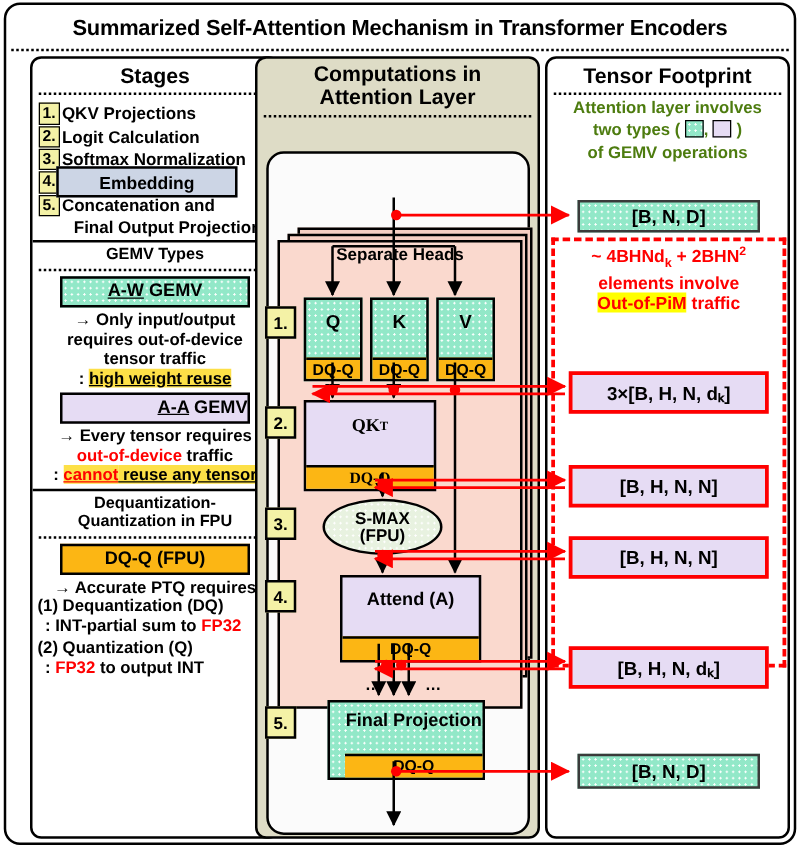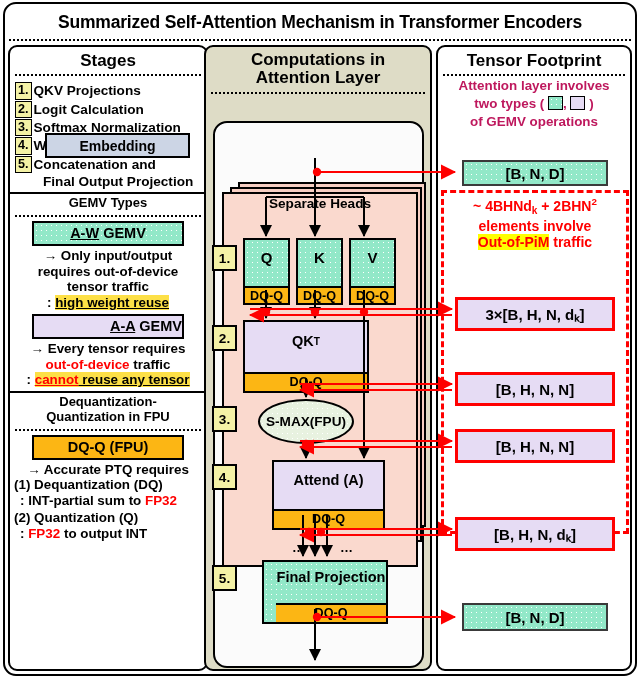--- a/index.html
+++ b/index.html
@@ -38,21 +38,21 @@
     border-top: 2.5px dotted #000;
   }
   
   .col {
     position: absolute;
     border: 2.5px solid #000;
     border-radius: 9px;
     top: 45px;
     overflow: hidden;
   }
-  #col-left  { left: 8px;   width: 200px; height: 626px; background: #fff; }
+  #col-left  { left: 24px;   width: 200px; height: 626px; background: #fff; }
   #col-mid   { left: 204px; width: 228px; height: 626px; background: #dedcc6; }
   #col-right { left: 436px; width: 196px; height: 626px; background: #fff; }
 
   .col-head {
     text-align: center;
     font-size: 17px; font-weight: bold; color: #000;
     padding-top: 5px; line-height: 1.08;
   }
   .col-dots {
     margin: 4px 5px 0 5px;
@@ -196,32 +196,32 @@
   }
   .smax {
     position: absolute;
     left: 258px; top: 399px;
     width: 96px; height: 45px;
     background: #e8f2e0;
     background-image: radial-gradient(#ffffff 0.8px, transparent 0.9px);
     background-size: 5px 5px;
     border: 2.2px solid #000;
     border-radius: 50%;
-    display: flex; flex-direction: row;
+    display: flex; flex-direction: column;
     align-items: center; justify-content: center;
     font-size: 13.6px; font-weight: bold; color: #000; line-height: 1.02;
   }
   .dots-txt {
     position: absolute; font-size: 13px; font-weight: bold; color: #000;
   }
 
   
   .tensor-note {
     text-align: center; font-size: 13.4px; font-weight: bold;
-    color: #be185d; line-height: 1.18; padding: 2px 2px 0 2px;
+    color: #4d7c0f; line-height: 1.18; padding: 2px 2px 0 2px;
   }
   .sw {
     display: inline-block; width: 15px; height: 14px;
     border: 1.8px solid #000; vertical-align: -2px;
   }
   .sw.mint {
     background: #92e8c8;
     background-image: radial-gradient(#ffffff 0.8px, transparent 0.9px);
     background-size: 5px 5px;
   }
@@ -344,21 +344,21 @@
   </div>
   <div class="qkv" style="left:296px; top:238px;">
     <div class="cap">K</div>
     <div class="dqq">DQ-Q</div>
   </div>
   <div class="qkv" style="left:349px; top:238px;">
     <div class="cap">V</div>
     <div class="dqq">DQ-Q</div>
   </div>
 
-  <div class="opbox" style="left:243px; top:320px; width:126px;">
+  <div class="opbox" style="left:243px; top:320px; width:106px;font-family:Liberation Serif, serif;">
     <div class="cap" style="height:38px;">
         <span>QK</span>
         <sup>T</sup>
       </div>
     <div class="dqq" style="height:19px;">DQ-Q</div>
   </div>
 
   <div class="smax">
     <div>S-MAX</div>
     <div>(FPU)</div>

